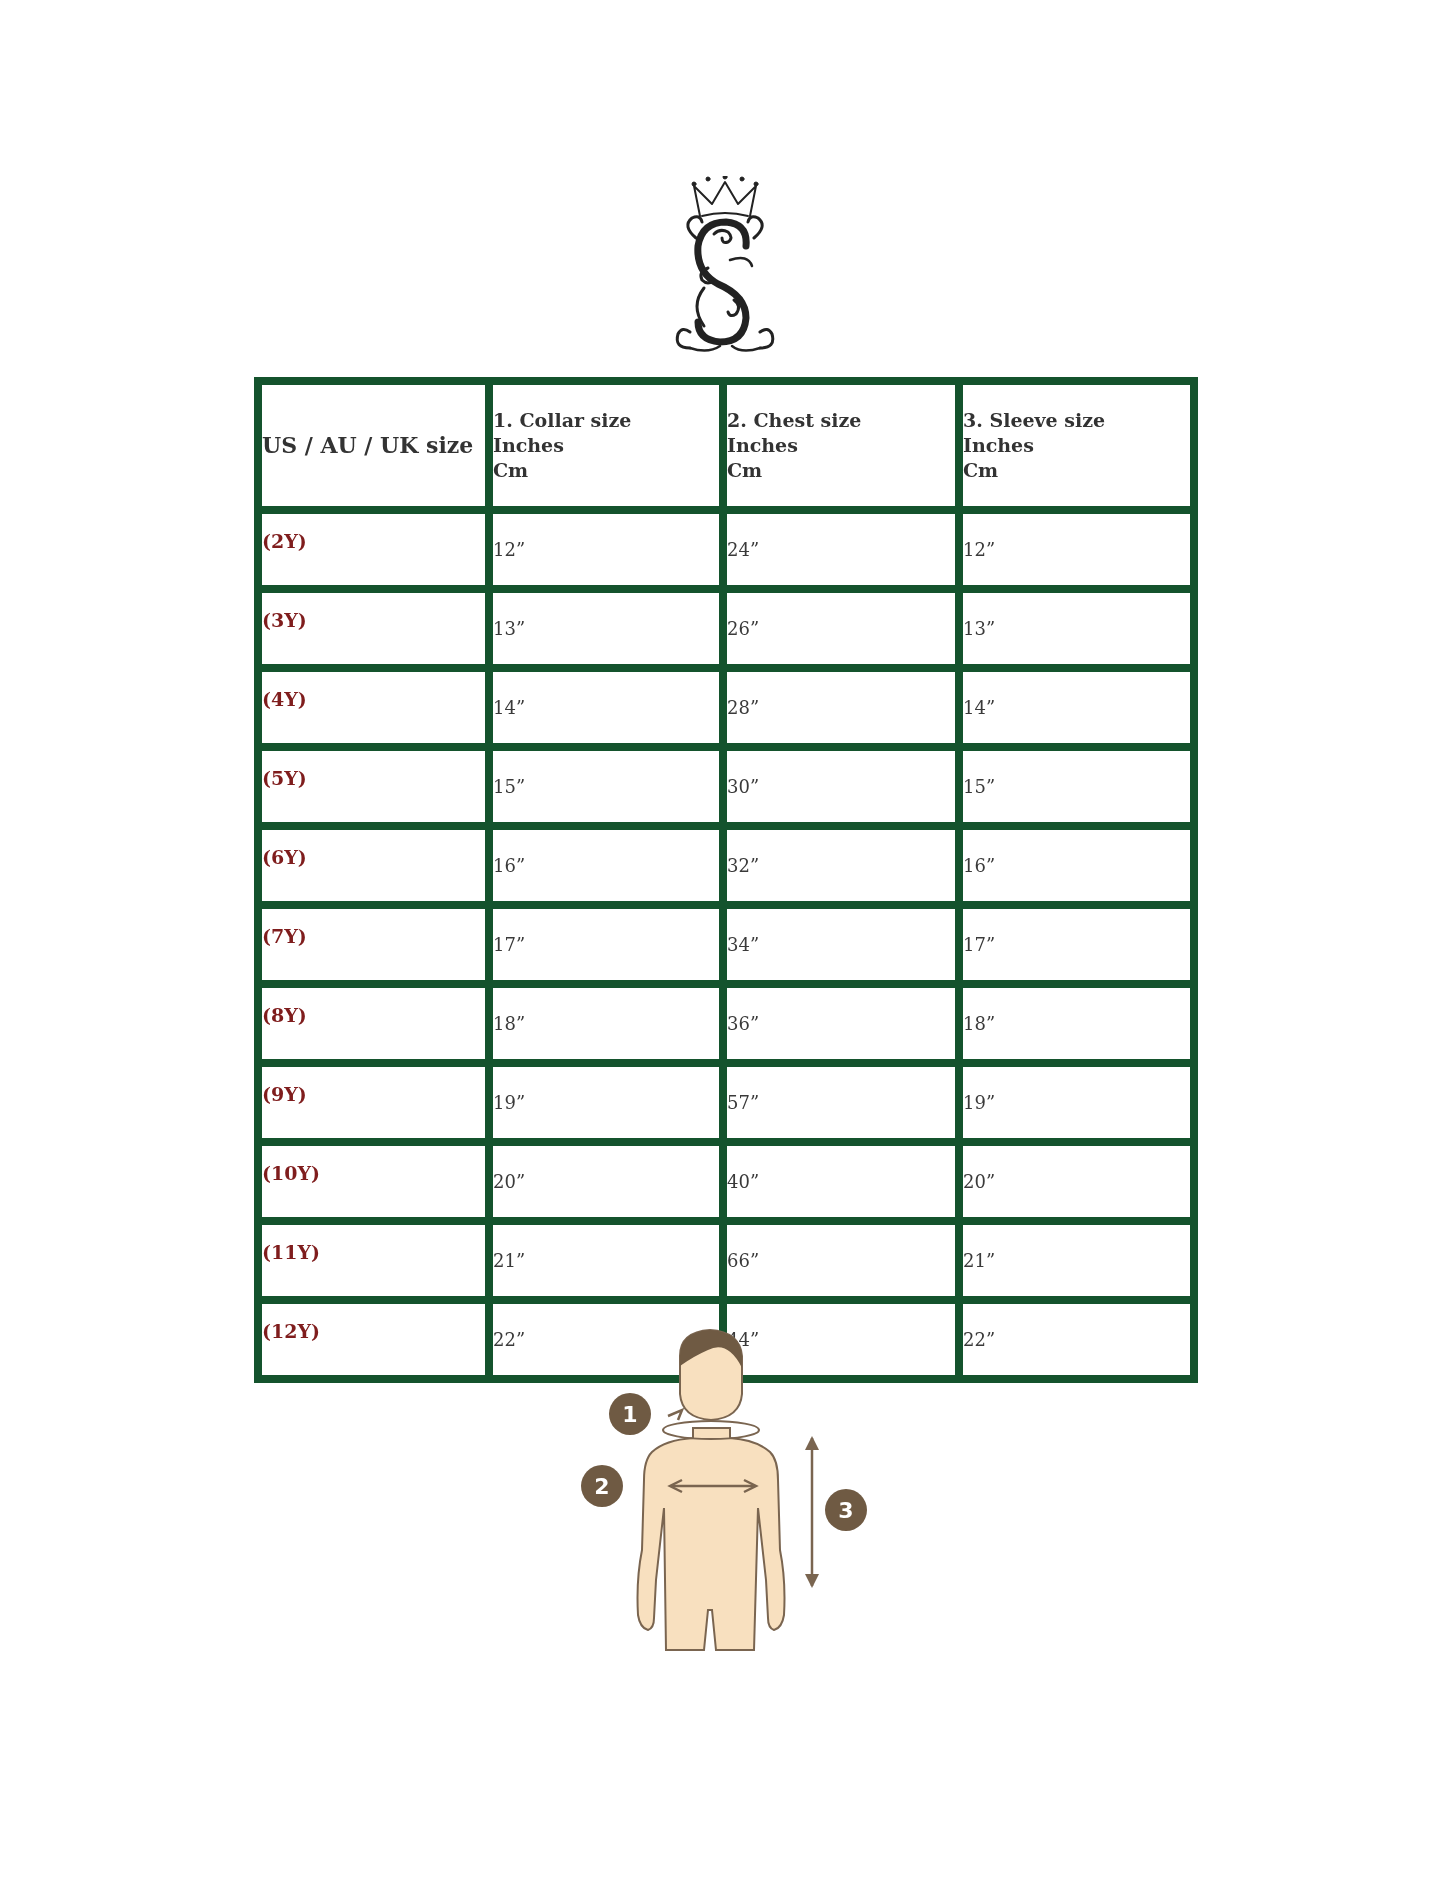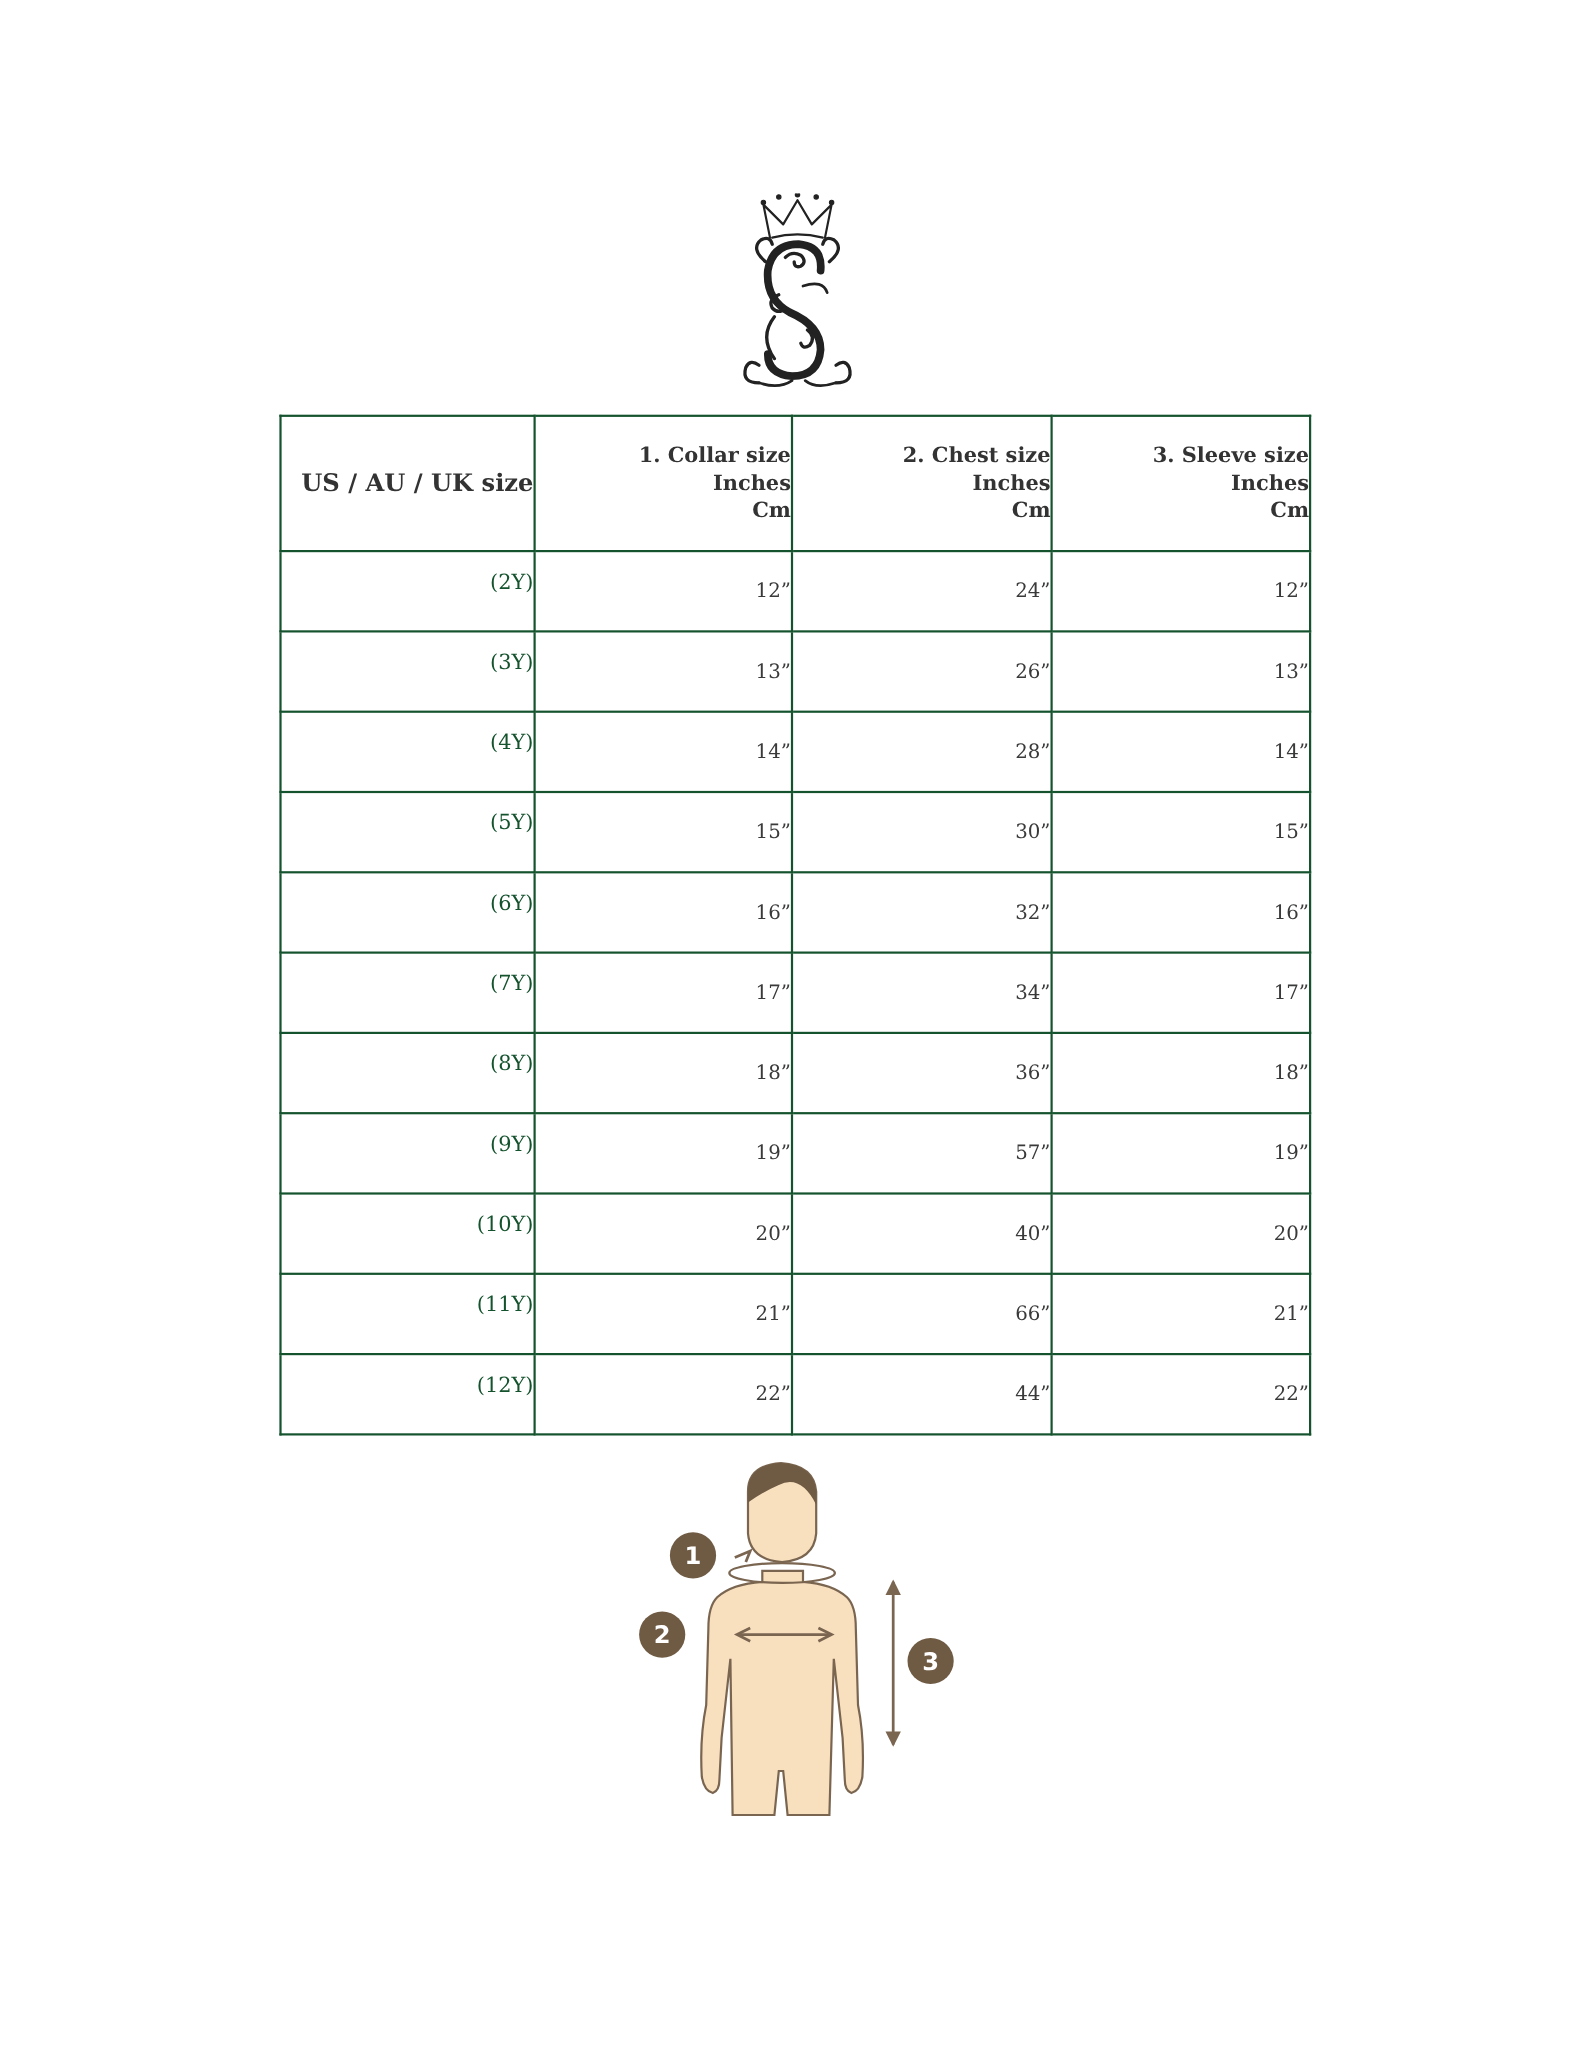--- a/index.html
+++ b/index.html
@@ -1,27 +1,27 @@
 <!DOCTYPE html>
 <html><head>
 <meta charset="utf-8">
 <style>
   html, body { margin: 0; padding: 0; background: #ffffff; }
   body { width: 1445px; height: 1879px; position: relative; overflow: hidden;
          font-family: "DejaVu Serif", "Liberation Serif", serif; color: #333333; }
   .logo { position: absolute; left: 668px; top: 176px; width: 114px; height: 180px; }
   .size-table { position: absolute; left: 254px; top: 377px; width: 936px;
                 border-collapse: collapse; table-layout: fixed; }
-  .size-table th, .size-table td { border: 2px solid #14532d; text-align: right; padding: 0; margin-top: 24px; }
+  .size-table th, .size-table td { border: 8px solid #14532d; text-align: left; padding: 0; margin-top: 24px; }
   .size-table th { height: 121px; font-weight: bold; font-size: 19px; line-height: 25px;
                    color: #333; vertical-align: middle; }
   .size-table th .hdr-line { display: block; }
   .size-table th.first { font-size: 22px; }
   .size-table td { height: 71px; position: relative; }
-  .size-table td .sz { font-weight: normal; font-size: 19px; color: #14532d;
+  .size-table td .sz { font-weight: bold; font-size: 19px; color: #7f1d1d;
                        position: relative; top: -9px; }
   .size-table td .val { font-size: 18px; color: #3a3a3a; font-weight: normal; }
   col.c1 { width: 231px; } col.c2 { width: 234px; } col.c3 { width: 236px; } col.c4 { width: 235px; }
   .figure { position: absolute; left: 560px; top: 1310px; width: 340px; height: 350px; }
 </style>
 </head>
 <body>
 
 <div class="logo">
   <svg width="114" height="180" viewBox="0 0 114 180">

